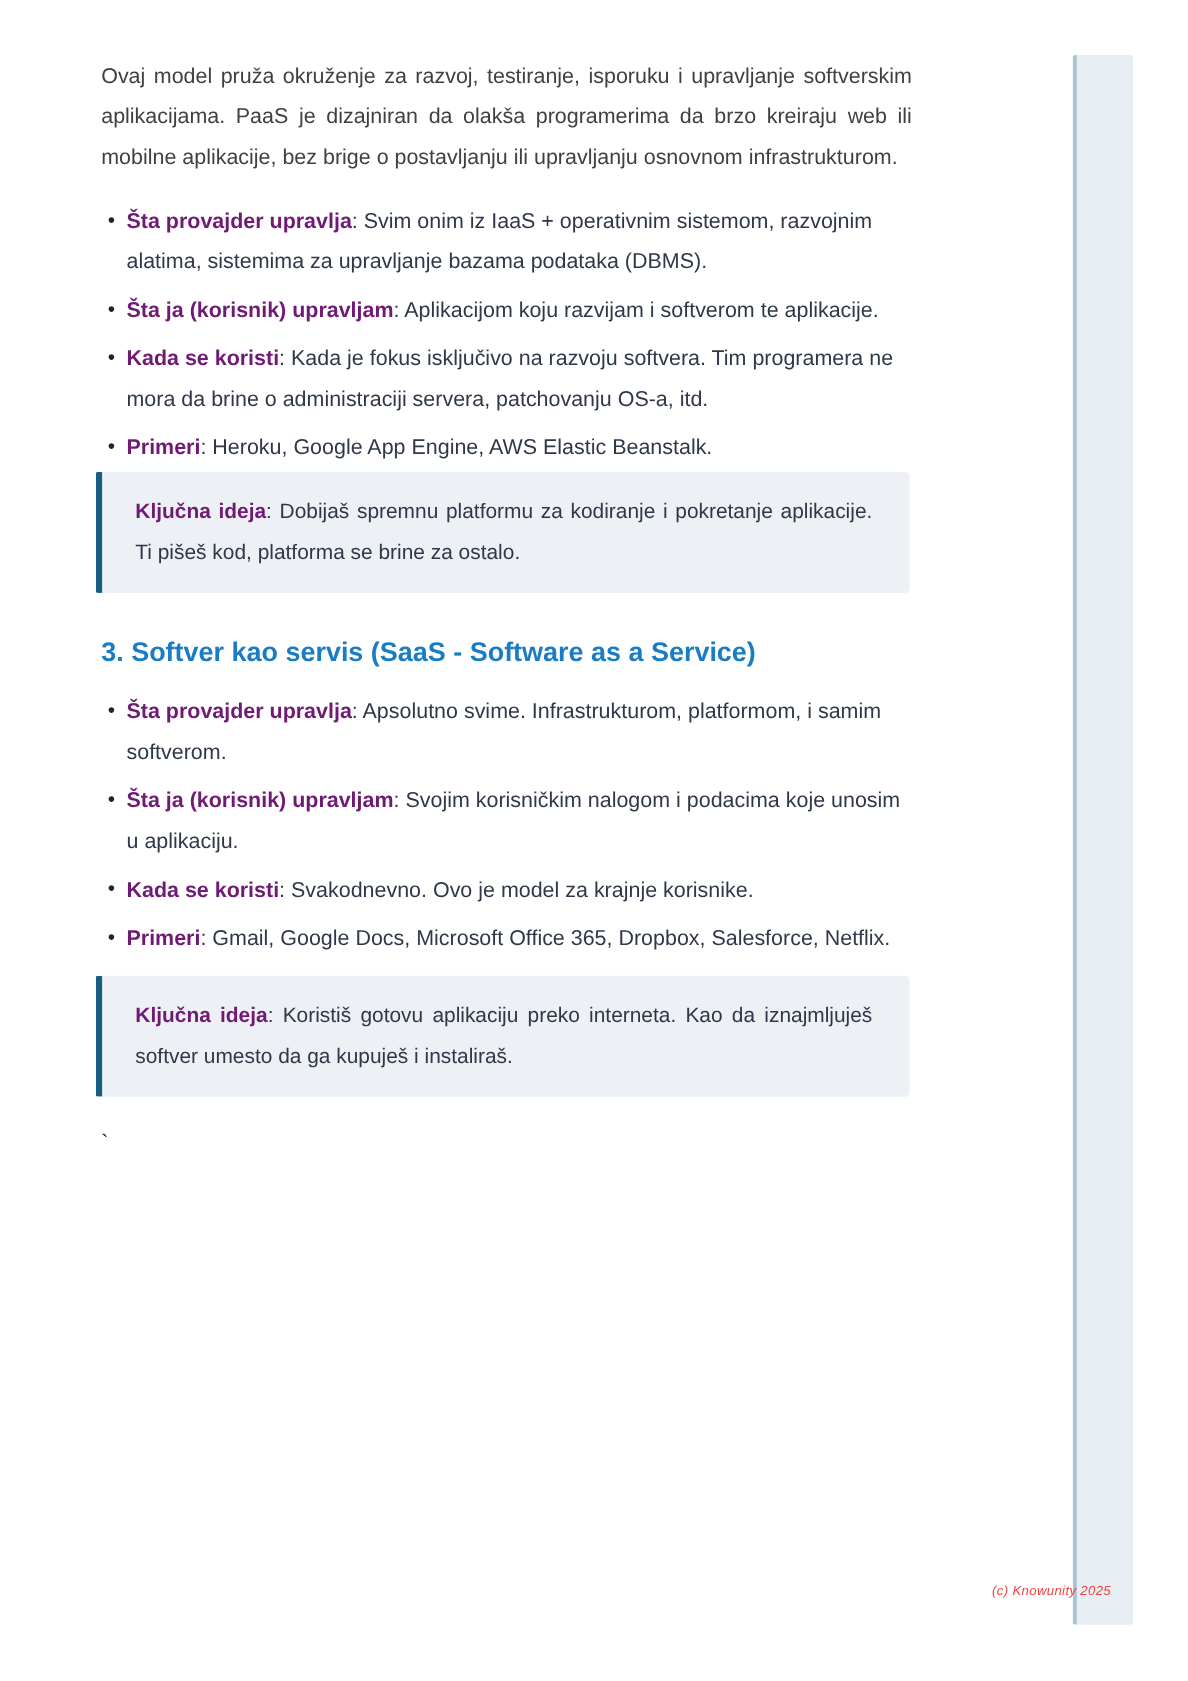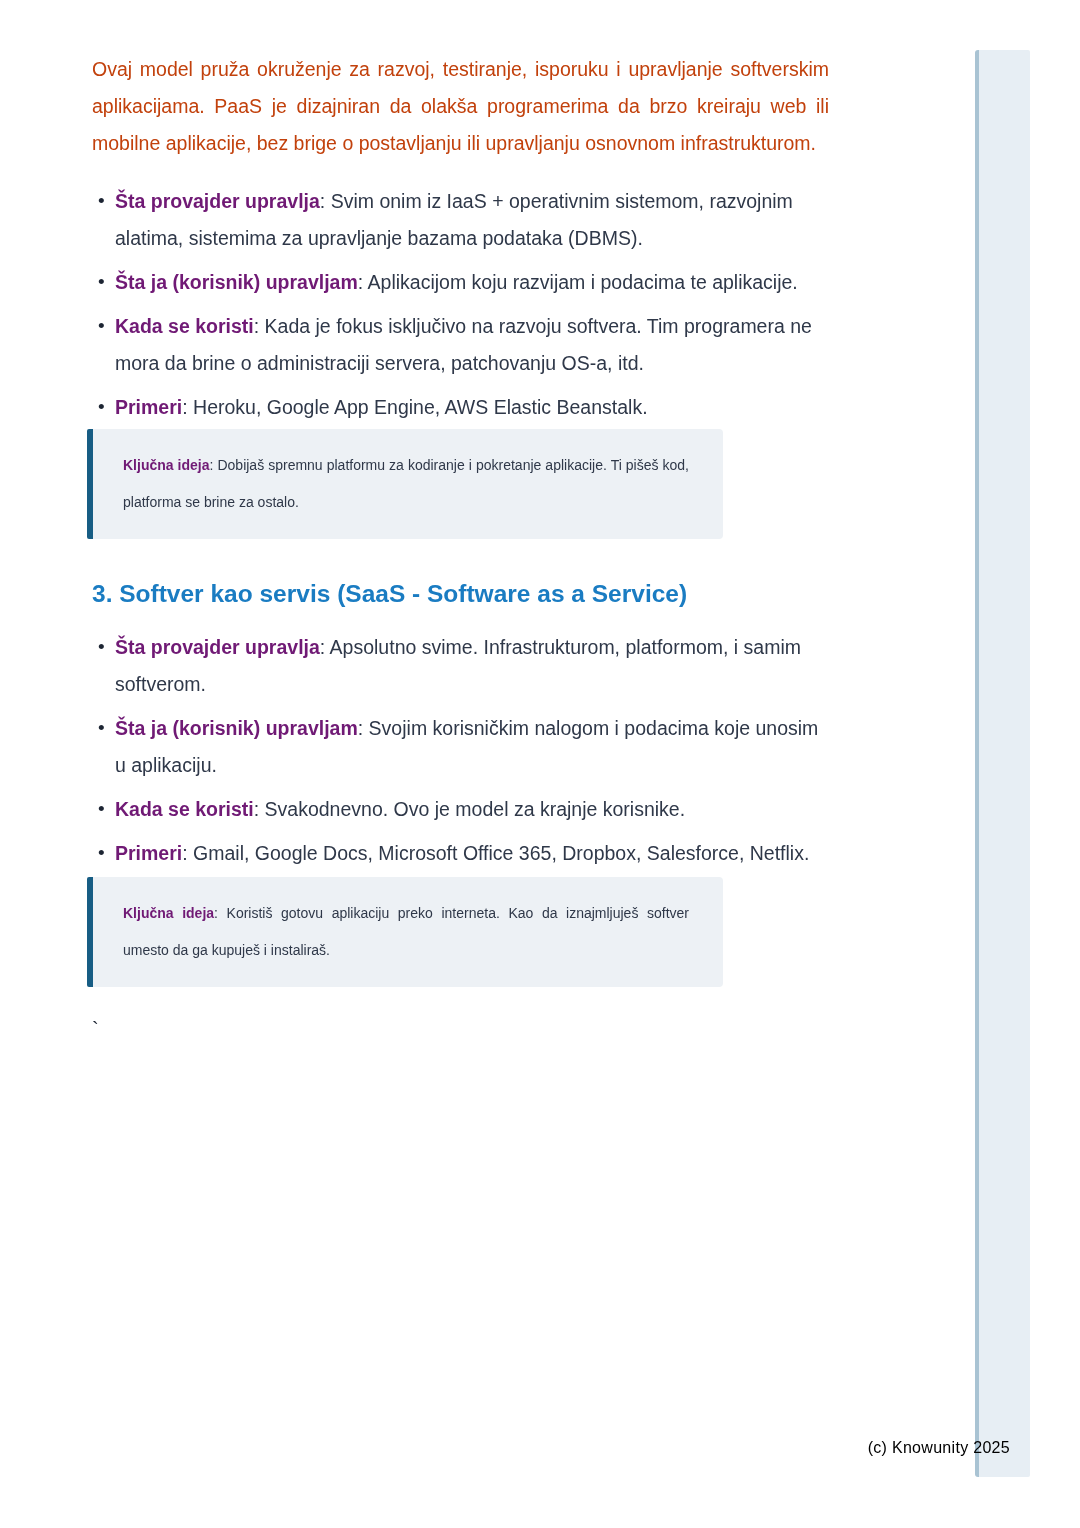--- a/index.html
+++ b/index.html
@@ -30,21 +30,21 @@
     left: 92px;
     top: 0;
     width: 737px;
     z-index: 1;
   }
 
   p.body-text {
     font-size: 19.5px;
     line-height: 37px;
     text-align: justify;
-    color: #c2410c;
+    color: #404040;
   }
   .p-intro-1 { margin-top: 51px; }
   .p-intro-2 { margin-top: 29px; }
 
   strong, .item-label { font-weight: 700; color: #701a75; }
 
   ul.fact-list {
     list-style: none;
     margin-top: 21px;
     font-size: 19.5px;
@@ -60,73 +60,74 @@
     position: absolute;
     left: 6px;
     top: -1px;
     font-size: 19px;
     color: #1c2433;
   }
 
   .callout {
     position: relative;
     margin-left: -5px;
-    width: 636px;
+    width: 740px;
     background: #edf1f5;
     border-left: 6px solid #175d84;
     border-radius: 2px 4px 4px 2px;
     padding: 18px 34px 18px 30px;
-    font-size: 14px;
+    font-size: 19px;
     line-height: 37px;
     text-align: justify;
     color: #2f3849;
   }
   .callout-1 { margin-top: 3px; }
-  .callout-2 { margin-top: 5px; }
+  .callout-2 { margin-top: 15px; }
 
   h2.section-heading {
     margin-top: 40px;
     font-size: 24.5px;
     line-height: 29px;
     font-weight: 700;
     color: #1a7cc2;
   }
 
   .stray-char {
     margin-top: 32px;
     font-size: 20px;
     color: #1c2433;
     line-height: 20px;
   }
 
   .footer-credit {
     position: absolute;
     top: 1439px;
     right: 70px;
-    font-size: 16px;
+    font-size: 12px;
     letter-spacing: 0.3px;
-    color: #000000;
+    color: #ef4444;
     z-index: 2;
+    font-style: italic;
   }
 </style>
 </head>
 <body>
 
 <div class="edge-strip"></div>
 
 <main class="content">
 
   <p class="body-text p-intro-1">Ovaj model pruža okruženje za razvoj, testiranje, isporuku i upravljanje softverskim aplikacijama. PaaS je dizajniran da olakša programerima da brzo kreiraju web ili mobilne aplikacije, bez brige o postavljanju ili upravljanju osnovnom infrastrukturom.</p>
 
   <ul class="fact-list">
     <li>
       <span class="bullet-dot">•</span><span class="item-label">Šta provajder upravlja</span><span>: </span><span>Svim onim iz IaaS + operativnim sistemom, razvojnim alatima, sistemima za upravljanje bazama podataka (DBMS).</span>
     </li>
     <li>
-      <span class="bullet-dot">•</span><span class="item-label">Šta ja (korisnik) upravljam</span><span>: </span><span>Aplikacijom koju razvijam i podacima te aplikacije.</span>
+      <span class="bullet-dot">•</span><span class="item-label">Šta ja (korisnik) upravljam</span><span>: </span><span>Aplikacijom koju razvijam i softverom te aplikacije.</span>
     </li>
     <li>
       <span class="bullet-dot">•</span><span class="item-label">Kada se koristi</span><span>: </span><span>Kada je fokus isključivo na razvoju softvera. Tim programera ne mora da brine o administraciji servera, patchovanju OS-a, itd.</span>
     </li>
     <li>
       <span class="bullet-dot">•</span><span class="item-label">Primeri</span><span>: </span><span>Heroku, Google App Engine, AWS Elastic Beanstalk.</span>
     </li>
   </ul>
 
   <div class="callout callout-1">

